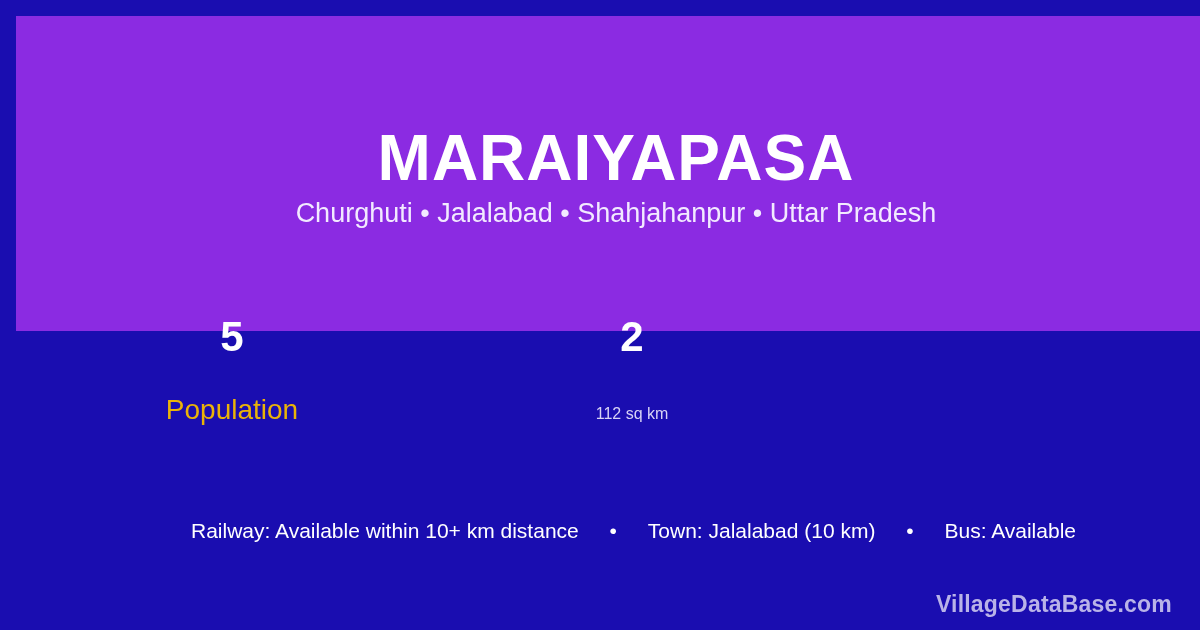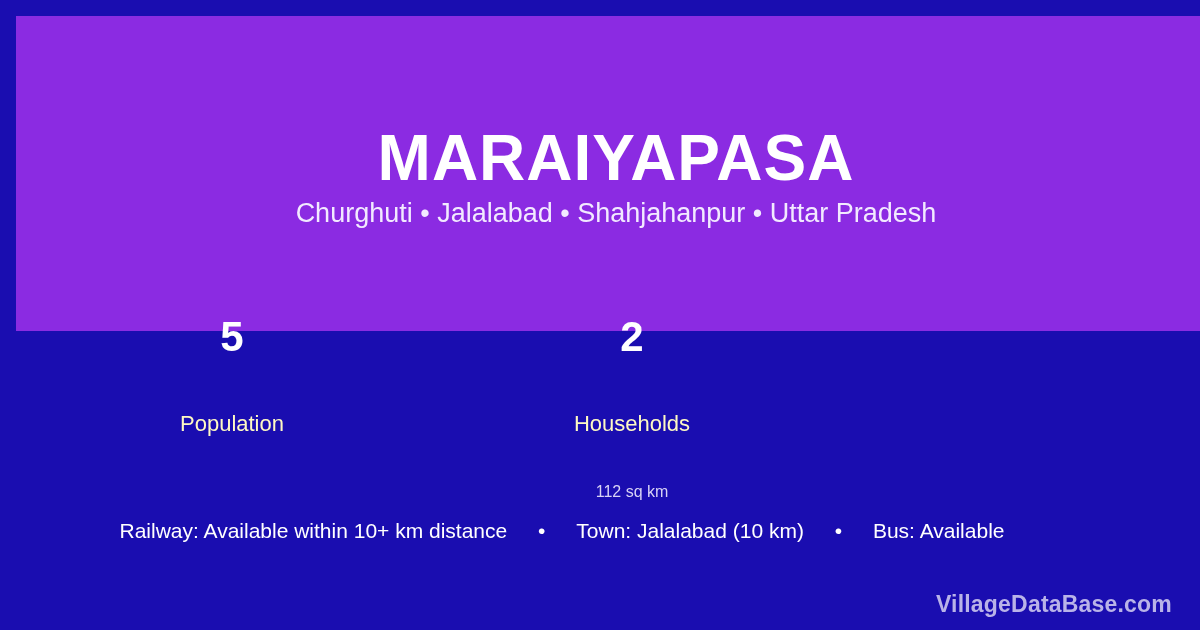--- a/index.html
+++ b/index.html
@@ -62,39 +62,39 @@
     text-align: center;
   }
   .stat:nth-child(1) { margin-left: 0px; }
   .stat-value {
     font-size: 42px;
     font-weight: bold;
     line-height: 50px;
     color: #ffffff;
   }
   .stat-label {
-    font-size: 22px;
+    font-size: 28px;
     font-weight: 400;
     line-height: 32px;
-    color: #fef9c3;
-    margin-top: 14px;
+    color: #eab308;
+    margin-top: 0;
   }
   .stat-sub {
     font-size: 16px;
     font-weight: 400;
     line-height: 24px;
     color: #d7d2f5;
     margin-top: 8px;
   }
   .amenities {
     position: absolute;
     left: 0;
     top: 484px;
     width: 1092px;
-    text-align: center;
+    text-align: right;
     font-size: 21px;
     line-height: 30px;
     color: #ffffff;
   }
   .amenities .sep {
     padding: 0 9px;
     color: #ffffff;
   }
   .brand {
     position: absolute;
@@ -117,21 +117,20 @@
 
   <div class="subtitle">Churghuti • Jalalabad • Shahjahanpur • Uttar Pradesh</div>
 
   <div class="stats">
     <div class="stat">
       <div class="stat-value">5</div>
       <div class="stat-label">Population</div>
     </div>
     <div class="stat">
       <div class="stat-value">2</div>
-      <div class="stat-label">Households</div>
       <div class="stat-sub">112 sq km</div>
     </div>
   </div>
 
   <div class="amenities">
     <span>Railway: Available within 10+ km distance</span>
     <span class="sep">•</span>
     <span>Town: Jalalabad (10 km)</span>
     <span class="sep">•</span>
     <span>Bus: Available</span>

